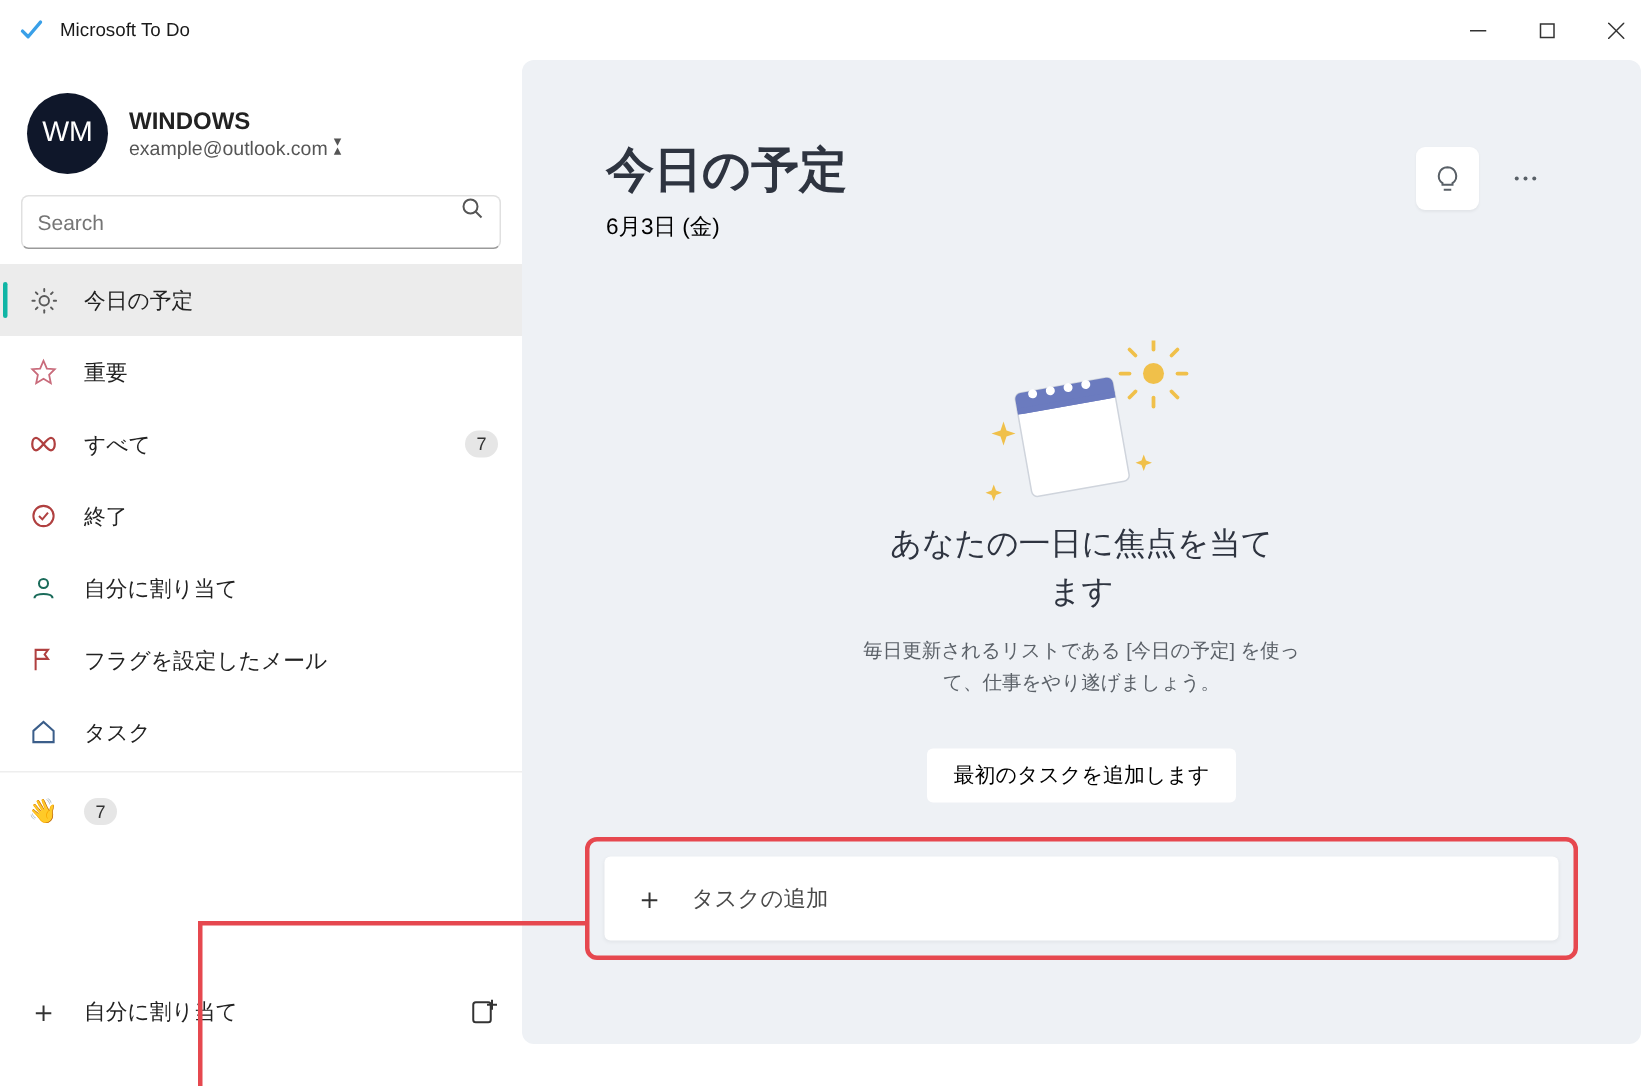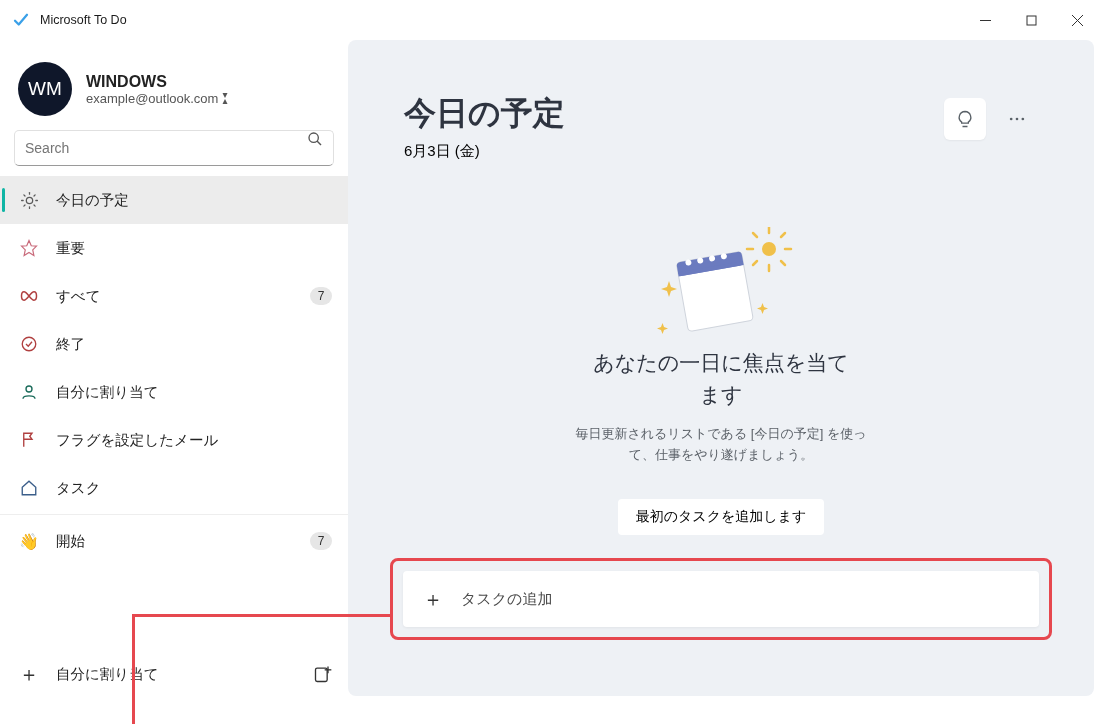--- a/index.html
+++ b/index.html
@@ -183,21 +183,20 @@
                 <path d="M3 11 L12 3 L21 11 V21 H3 Z"></path>
               </svg>
           </span>
           <span style="flex:1">タスク</span>
         </div>
 
         <div class="nav-sep"></div>
 
         <div class="nav-item">
           <span class="icon" style="font-size:16px;">👋</span>
-          <span style="flex:1">開始</span>
           <span class="badge">7</span>
         </div>
       </div>
 
       <div class="sidebar-bottom">
         <div style="display:flex; align-items:center; flex:1;">
           <span class="plus">＋</span>
           <span class="newlist-label">自分に割り当て</span>
         </div>
         <span class="newgroup-icon">

